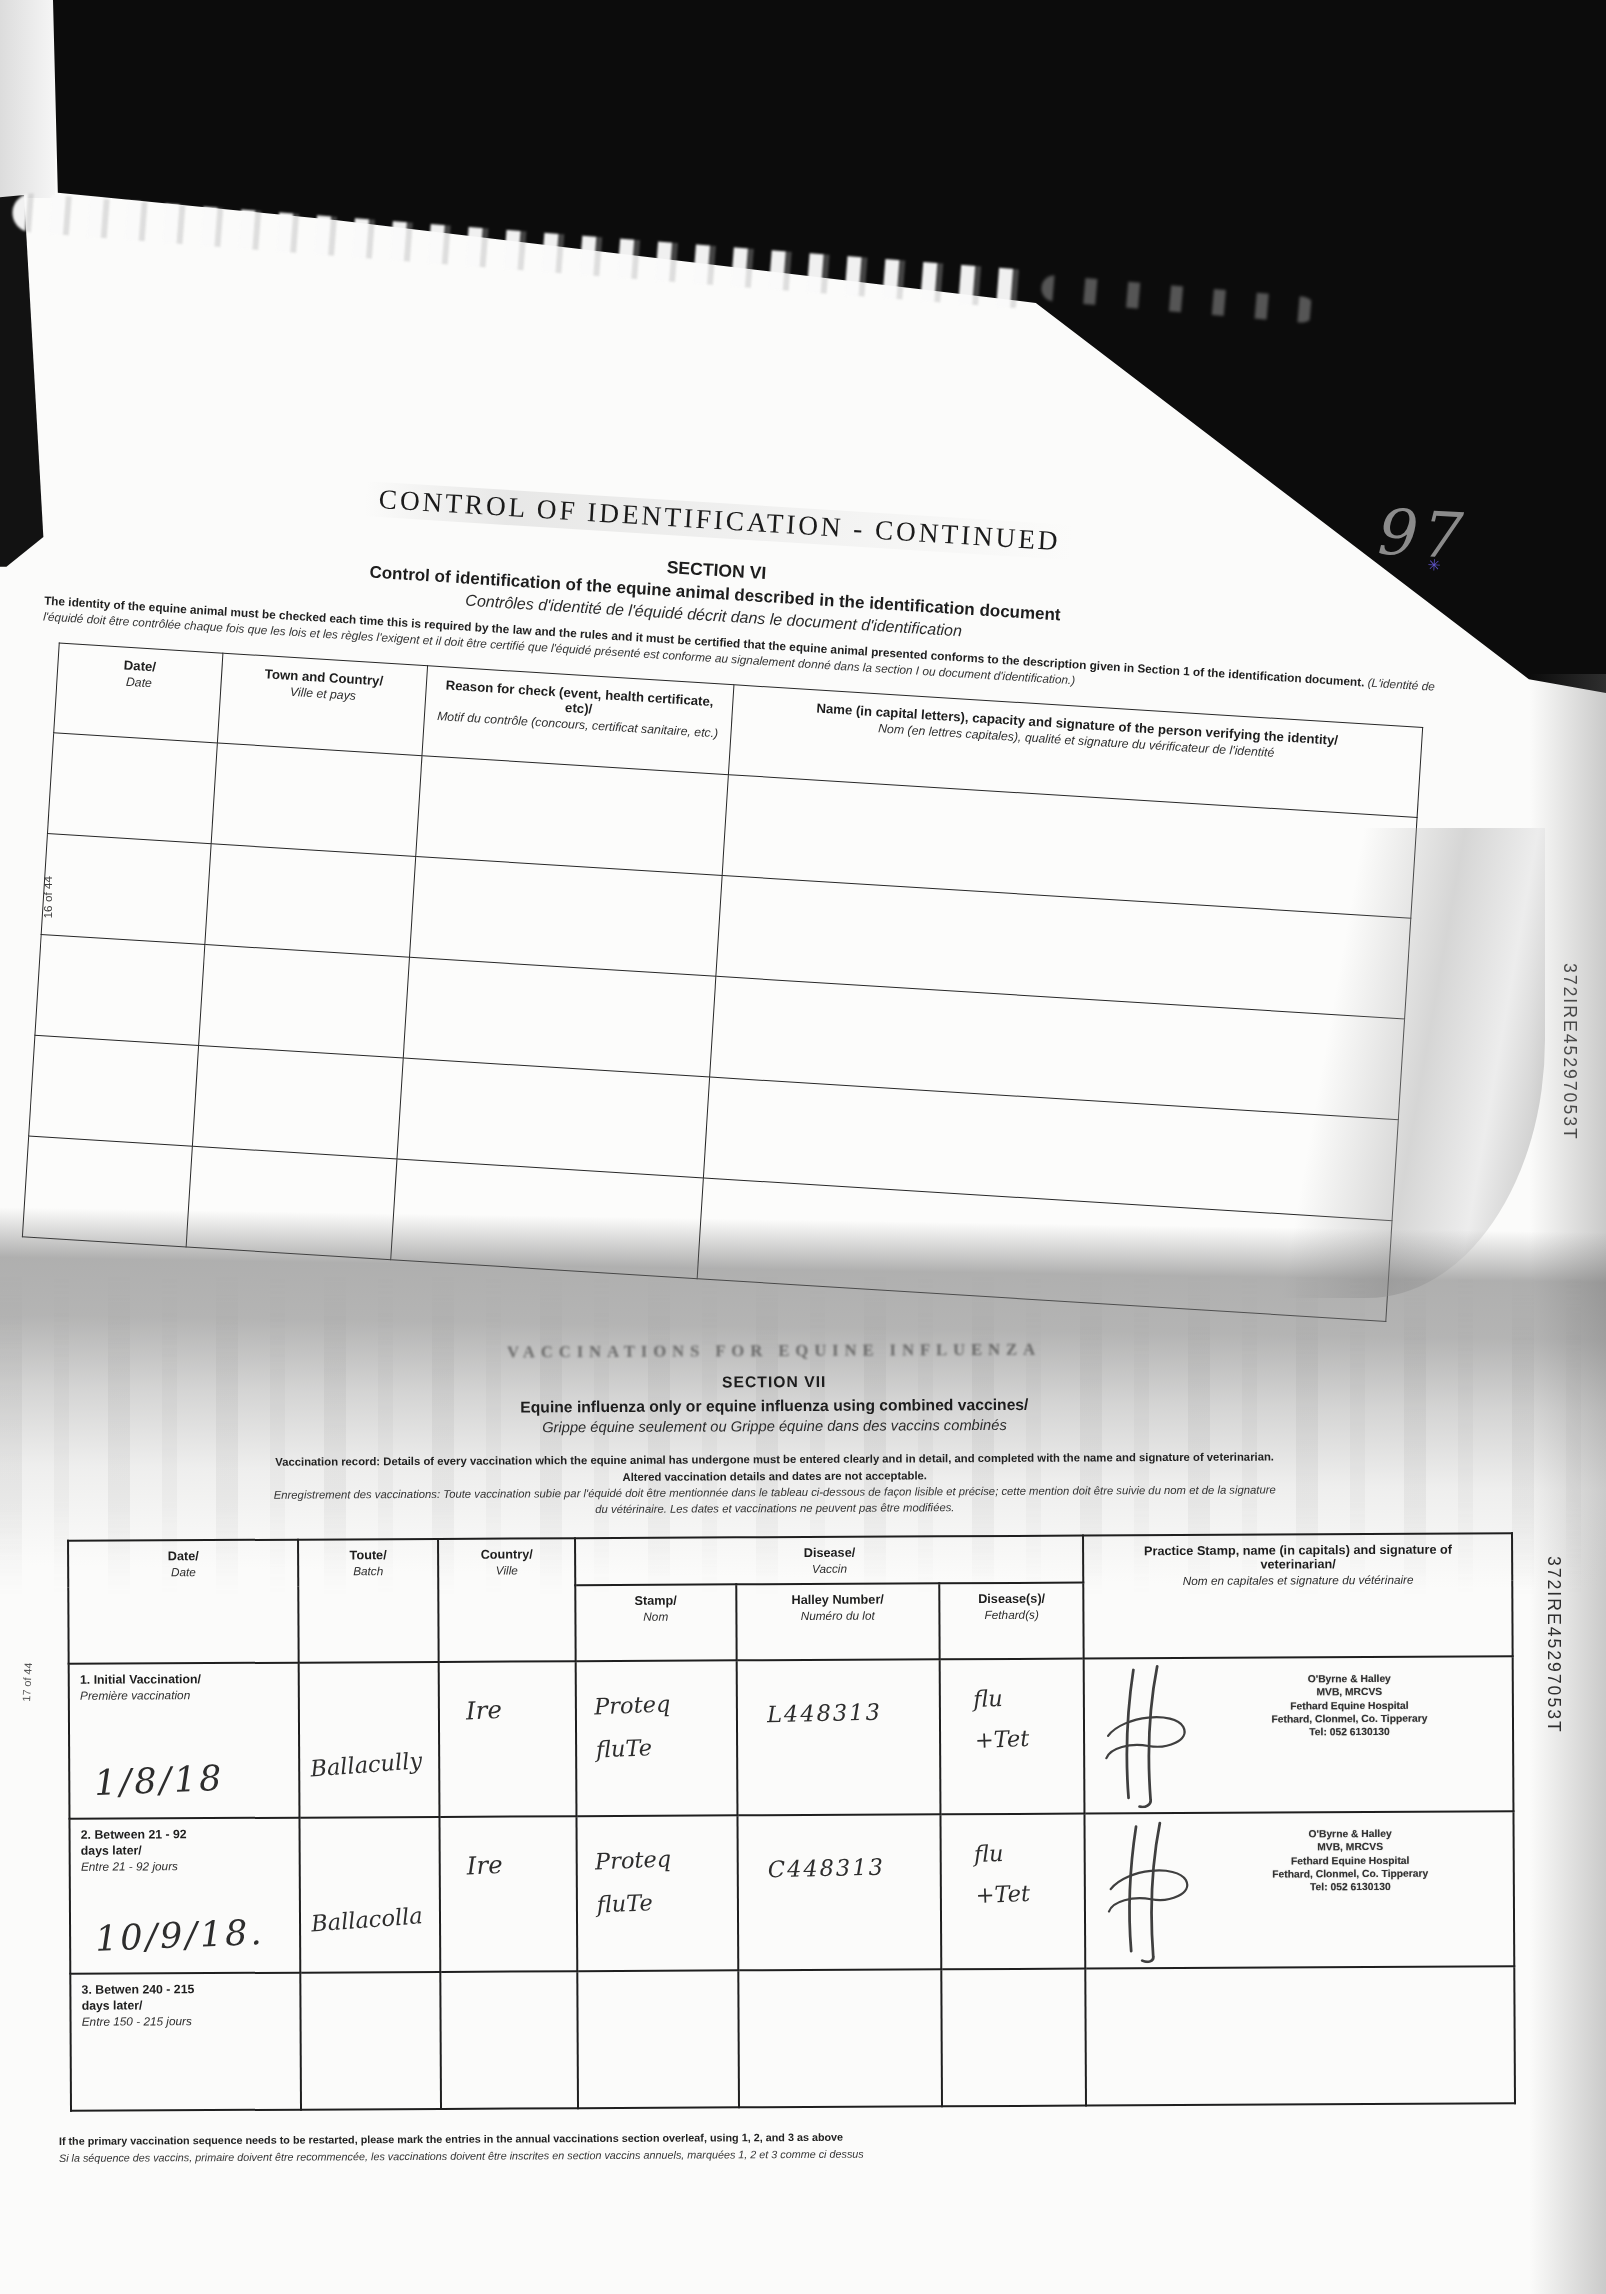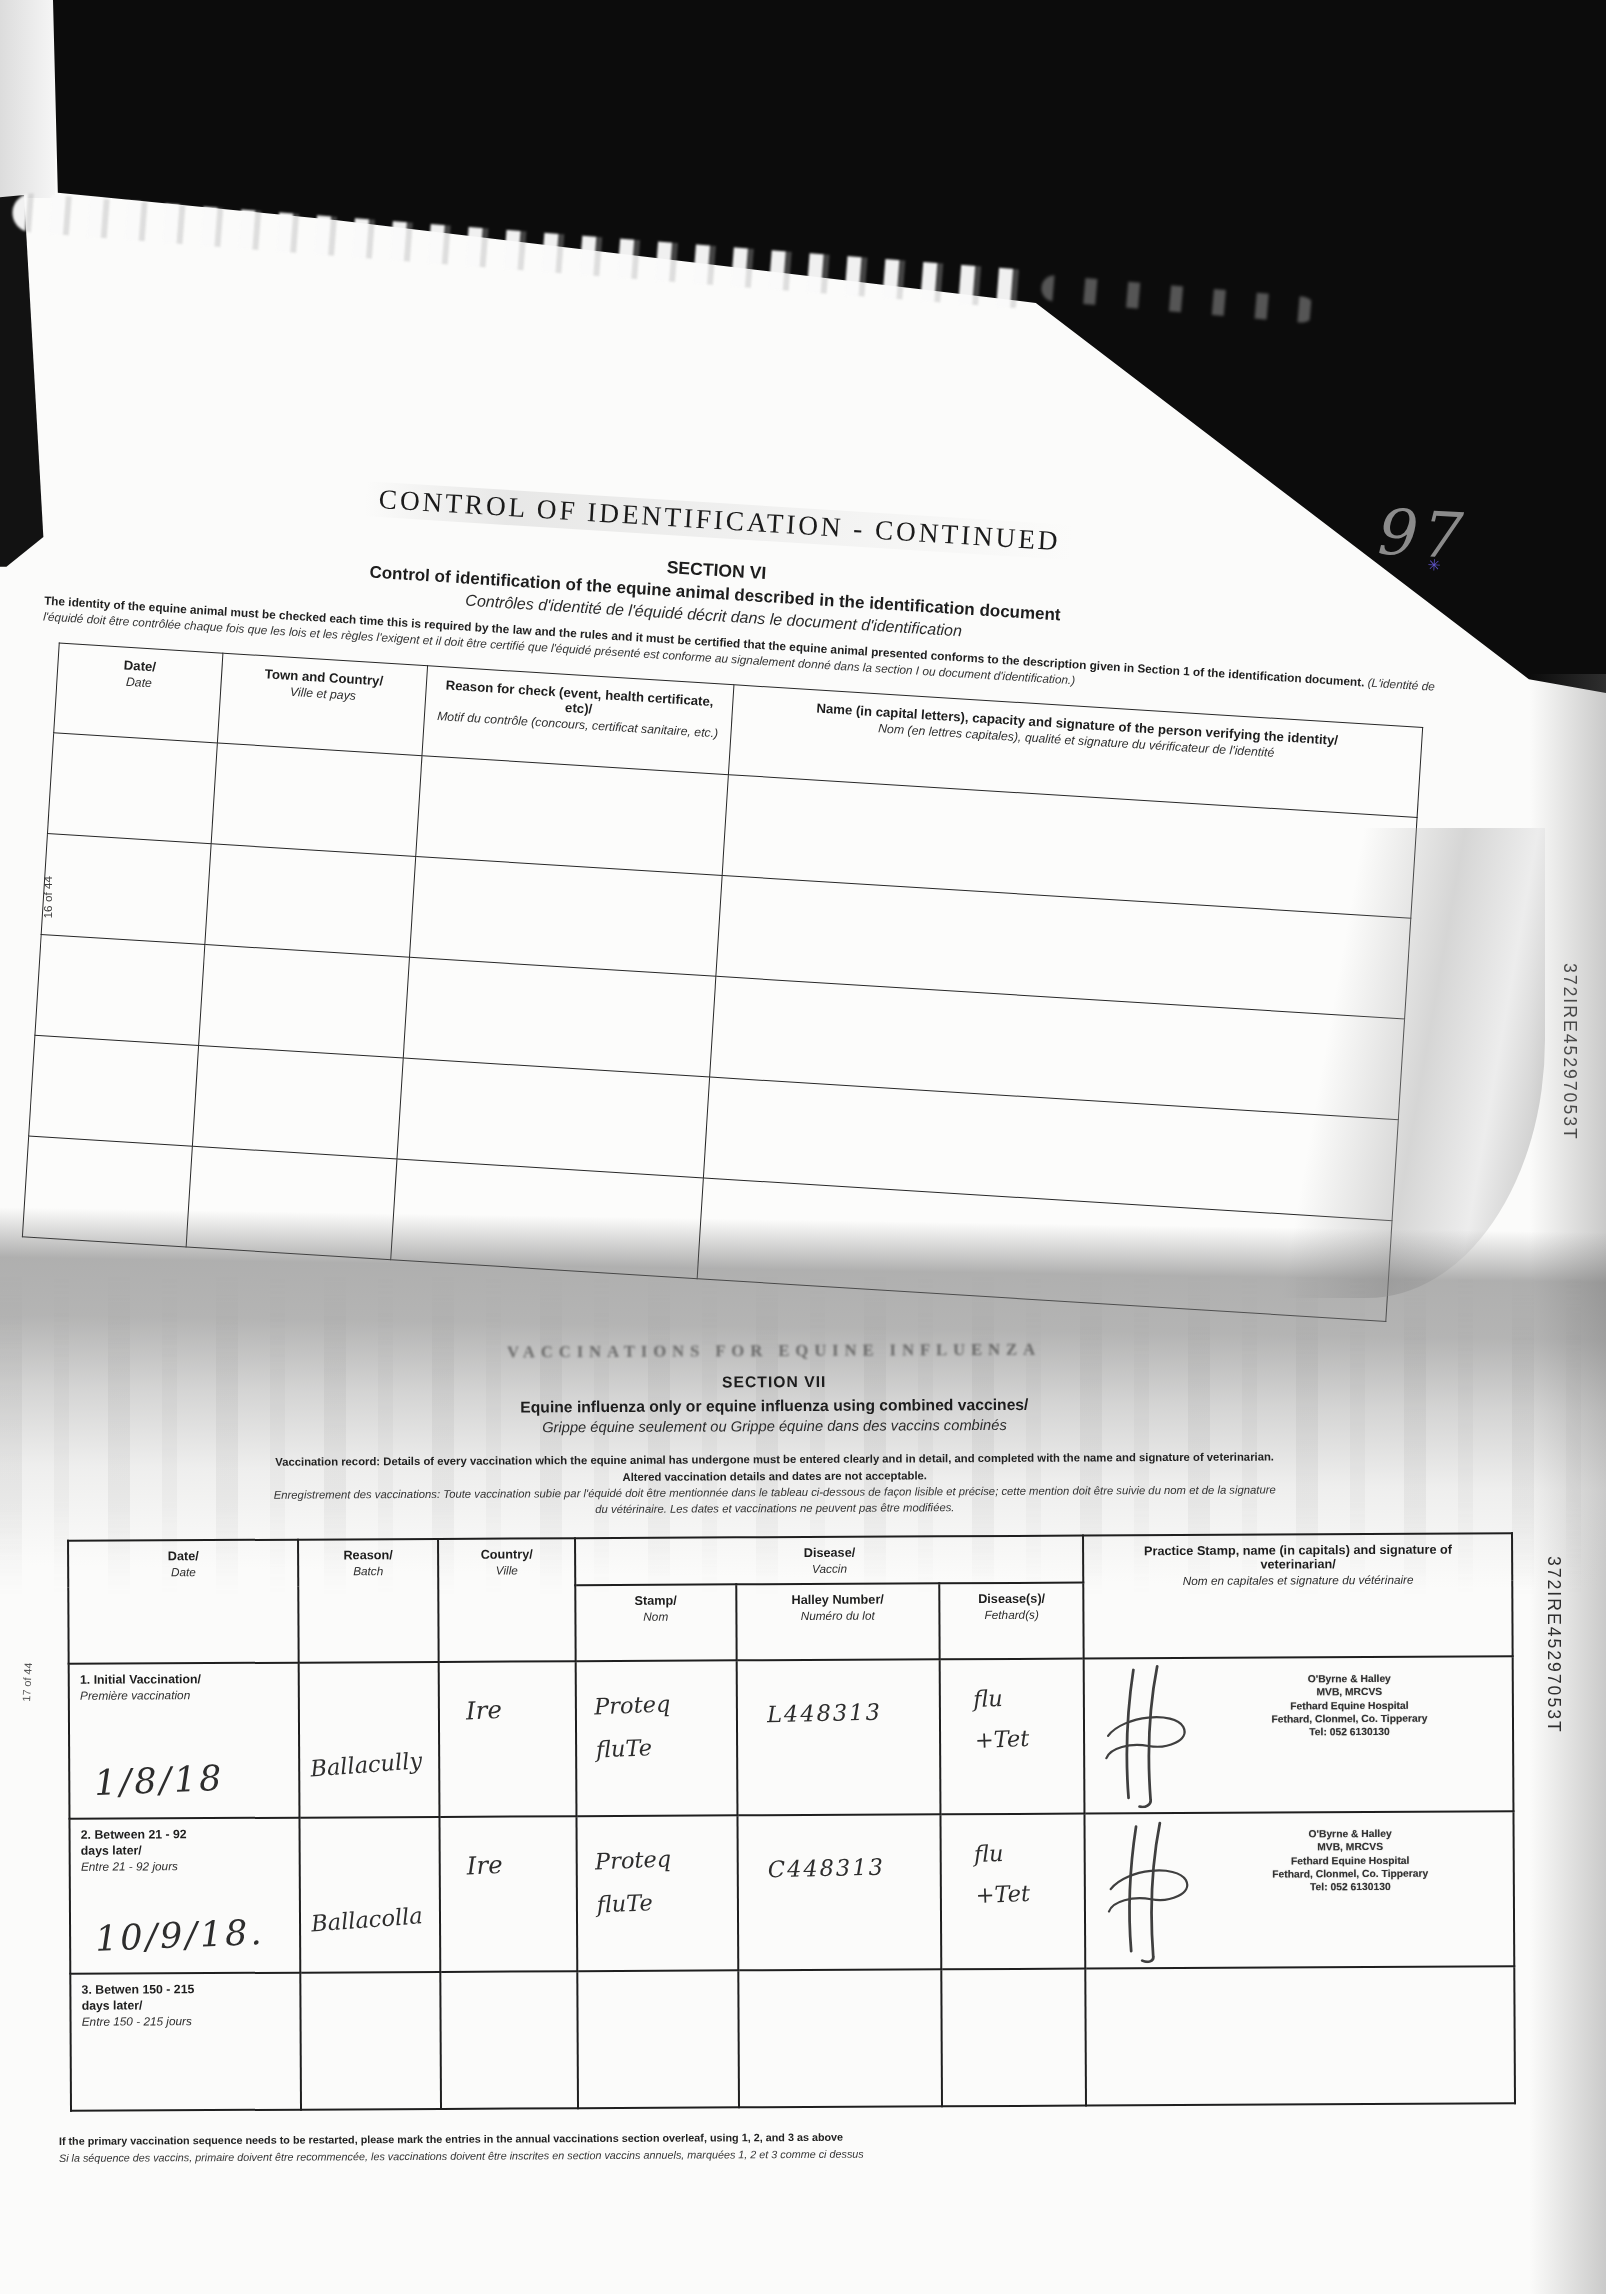--- a/index.html
+++ b/index.html
@@ -209,21 +209,21 @@
           <col style="width:9.7%">
           <col style="width:9.5%">
         <col style="width:11.1%">
           <col style="width:14.1%">
           <col style="width:10%">
           <col style="width:29.7%">
       </colgroup>
       <tbody>
           <tr class="tier1">
         <th rowspan="2"><span>Date/</span><span class="fr">Date</span></th>
-        <th rowspan="2"><span>Reason/</span><span class="fr">Batch</span></th>
+        <th rowspan="2"><span>Toute/</span><span class="fr">Batch</span></th>
         <th rowspan="2"><span>Country/</span><span class="fr">Ville</span></th>
         <th colspan="3"><span>Disease/</span><span class="fr">Vaccin</span></th>
         <th rowspan="2">
           <span>Practice Stamp, name (in capitals) and signature of</span><br>
           <span>veterinarian/</span>
           <span class="fr">Nom en capitales et signature du vétérinaire</span>
         </th>
       </tr>
       <tr class="tier2">
         <th><span>Stamp/</span><span class="fr">Nom</span></th>
@@ -306,21 +306,21 @@
                 <div>MVB, MRCVS</div>
             <div>Fethard Equine Hospital</div>
                 <div>Fethard, Clonmel, Co. Tipperary</div>
             <div>Tel: 052 6130130</div>
           </div>
         </td>
       </tr>
 
       <tr>
         <td class="vrow short">
-          <div class="row-label"><span>3. Betwen 150 - 215</span><br><span>days later/</span><span class="fr">Entre 150 - 215 jours</span></div>
+          <div class="row-label"><span>3. Betwen 240 - 215</span><br><span>days later/</span><span class="fr">Entre 150 - 215 jours</span></div>
         </td>
         <td class="vrow short"></td>
         <td class="vrow short"></td>
         <td class="vrow short"></td>
         <td class="vrow short"></td>
         <td class="vrow short"></td>
         <td class="vrow short"></td>
       </tr>
     </tbody>
       </table>

